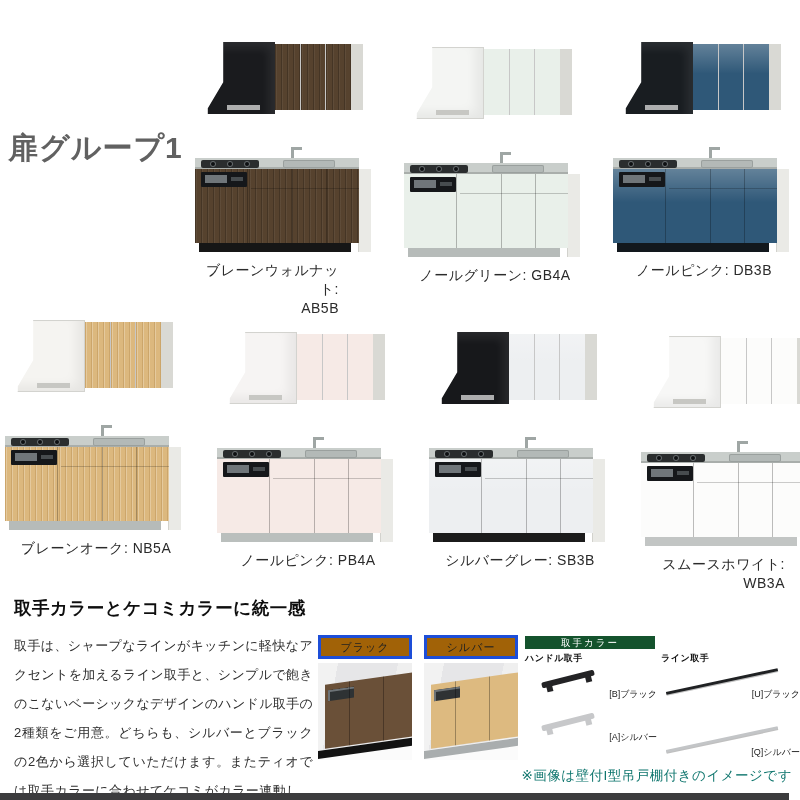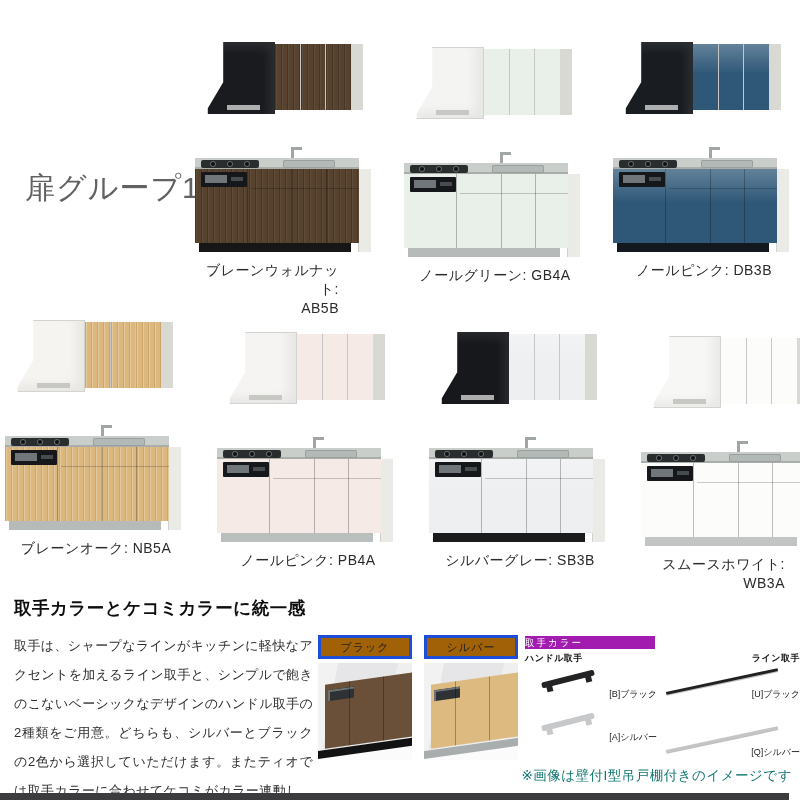--- a/index.html
+++ b/index.html
@@ -1,19 +1,19 @@
 <!DOCTYPE html>
 <html><head>
 <meta charset="utf-8">
 <style>
   * { margin:0; padding:0; box-sizing:border-box; }
   html,body { width:800px; height:800px; }
   body { font-family:"Liberation Sans","DejaVu Sans",sans-serif; background:#ffffff; position:relative; overflow:hidden; }
 
-  .page-title { position:absolute; left:25px; top:128px; font-size:30px; color:#616161; font-weight:400; letter-spacing:1px;margin-top:40px; }
+  .page-title { position:absolute; left:8px; top:128px; font-size:30px; color:#616161; font-weight:700; letter-spacing:1px; }
 
   
   .krow { position:absolute; display:flex; }
   .krow-top { left:195px; top:40px; gap:27px; }
   .krow-bottom { left:5px; top:318px; gap:30px; }
   .krow-top .kitchen:nth-child(2) { margin-top:5px; }
   .krow-bottom .kitchen:nth-child(2) { margin-top:12px; }
   .krow-bottom .kitchen:nth-child(3) { margin-top:12px; }
   .krow-bottom .kitchen:nth-child(4) { margin-top:16px; }
 
@@ -76,24 +76,24 @@
   .sw-photo::before { content:""; position:absolute; left:-6px; right:-6px; bottom:-8px; height:24px; background:#fbfbfb; transform:skewY(-8deg); }
   .sw-cab { position:absolute; left:7px; right:-8px; top:15px; height:64px; transform:skewY(-8deg); background-color:var(--wood);
       background-image:repeating-linear-gradient(90deg, rgba(0,0,0,.20) 0 1px, transparent 1px 5px),
                        linear-gradient(rgba(0,0,0,.35),rgba(0,0,0,.35)) 0 0/100% 4px no-repeat; }
   .sw-cab::before { content:""; position:absolute; left:3px; top:6px; width:26px; height:11px; background:#2e3234; box-shadow:inset 2px 2px 0 #6d7377; }
   .sw-cab::after { content:""; position:absolute; left:24px; top:0; width:1px; height:100%; background:rgba(0,0,0,.3); box-shadow:34px 0 0 rgba(0,0,0,.3); }
   .sw-kick { position:absolute; left:0; right:-6px; bottom:8px; height:8px; transform:skewY(-8deg); background:var(--kick); }
 
   
   .handles { position:absolute; left:525px; top:634px; width:275px; height:126px; }
-  .hc-header { position:absolute; left:0; top:2px; width:130px; height:13px; background:#a21caf; color:#ffffff; font-size:9.5px; line-height:13px; letter-spacing:2px; }
+  .hc-header { position:absolute; left:0; top:2px; width:130px; height:13px; background:#14532d; color:#ffffff; font-size:9.5px; line-height:13px; text-align:center; letter-spacing:2px; }
   .hgroup { position:absolute; top:18px; height:106px; }
   .hgroup.type-handle { left:0; width:132px; }
-  .hgroup.type-line { left:136px; width:139px;text-align:right; }
+  .hgroup.type-line { left:136px; width:139px; }
   .hg-title { font-size:9px; font-weight:bold; color:#111; letter-spacing:.5px; }
   .hitem { position:absolute; left:0; width:100%; height:44px; }
   .type-handle .hitem:nth-of-type(2) { top:14px; }
   .type-handle .hitem:nth-of-type(3) { top:57px; }
   .type-line .hitem:nth-of-type(2) { top:8px; }
   .type-line .hitem:nth-of-type(3) { top:66px; }
   .hbar { position:absolute; background:var(--hcolor); }
   .type-handle .hbar { left:16px; top:10px; width:54px; height:6px; border-radius:2px; transform:rotate(-14deg); }
   .type-handle .hbar::before, .type-handle .hbar::after { content:""; position:absolute; bottom:-5px; width:6px; height:7px; background:inherit; }
   .type-handle .hbar::before { left:4px; } .type-handle .hbar::after { right:4px; }

